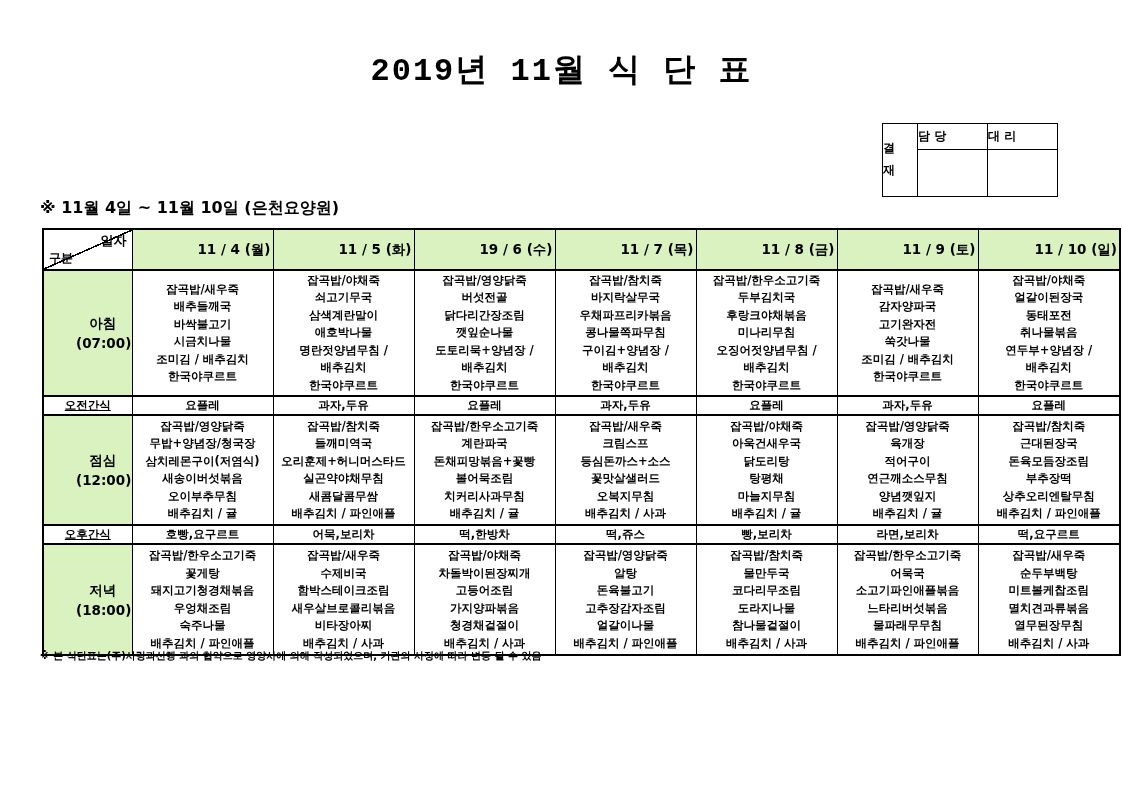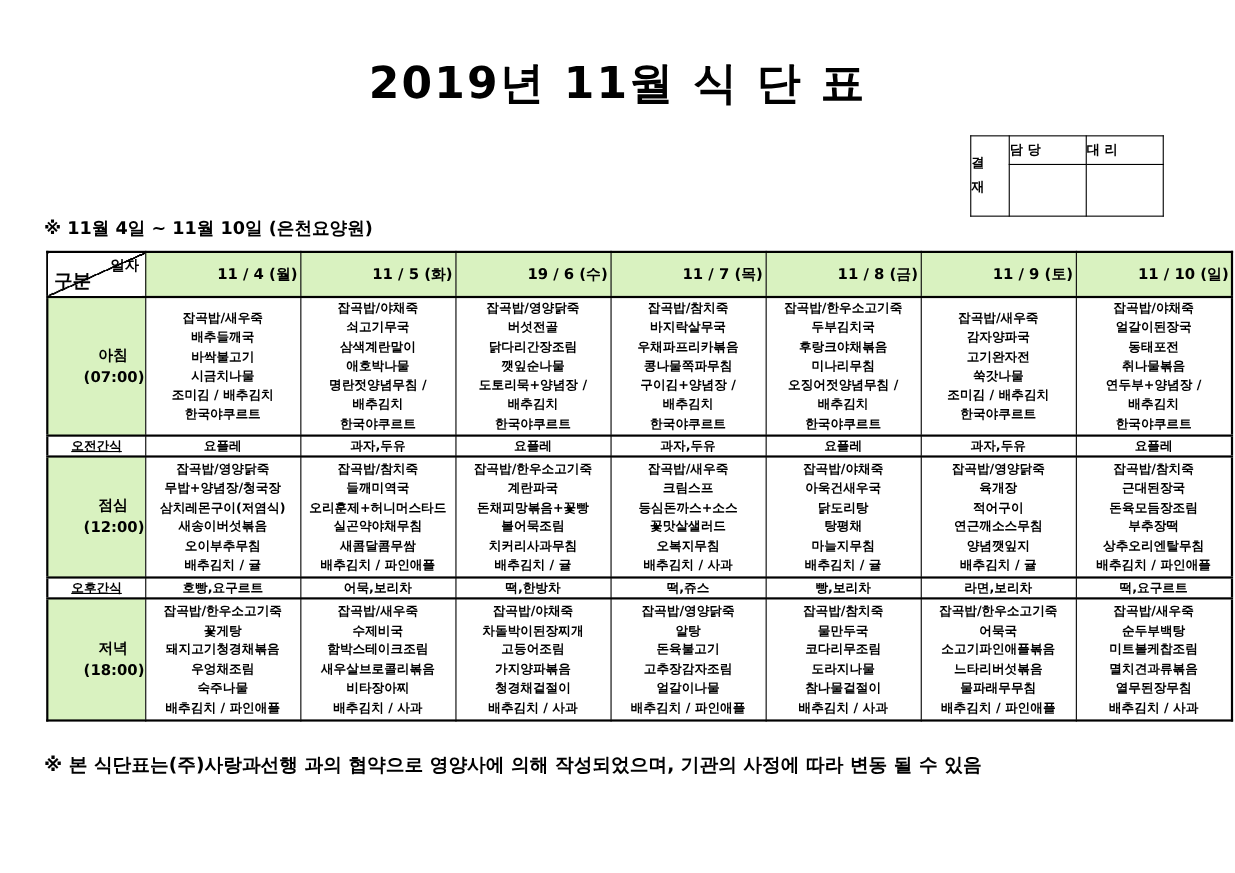--- a/index.html
+++ b/index.html
@@ -1,21 +1,21 @@
 <!DOCTYPE html>
 <html><head>
 <meta charset="utf-8">
 <style>
   html,body{margin:0;padding:0;background:#fff;}
   body{font-family:"DejaVu Sans","Liberation Sans",sans-serif;}
   #page{position:relative;width:1123px;height:794px;background:#fff;overflow:hidden;font-weight:bold;color:#000;}
 
   
   #title{position:absolute;top:48px;left:0;width:100%;text-align:center;
-         font-size:40px;font-weight:bold;letter-spacing:2px;}
+         font-size:32px;font-weight:bold;letter-spacing:2px;font-family:Liberation Mono, monospace;}
 
   
   #approval{position:absolute;left:882px;top:123px;border-collapse:collapse;table-layout:fixed;}
   #approval th,#approval td{border:1px solid #000;padding:0;font-size:12px;font-weight:bold;text-align:left;vertical-align:middle;background:#fff;}
   #approval .stamp{width:34px;}
   #approval .stamp span{display:inline-block;width:1em;word-break:break-all;line-height:1.8;}
   #approval .acol{width:69px;height:25px;}
   #approval .asig{height:46px;}
 
   
@@ -26,32 +26,32 @@
   #mealtable th,#mealtable td{border:1px solid #000;padding:1px 2px;vertical-align:middle;text-align:center;font-weight:bold;}
   #mealtable{border:2px solid #000;}
   #mealtable tbody tr{border-top:2px solid #000;}
   #mealtable .green{background:#d9f2c0;padding-left:32px;}
   #mealtable thead th{height:37px;font-size:13.5px;text-align:right;}
 
   
   th.corner{position:relative;background:
     linear-gradient(to bottom right,#fff calc(50% - 0.8px),#000 calc(50% - 0.8px),#000 calc(50% + 0.8px),#fff calc(50% + 0.8px));}
   th.corner .c-top{position:absolute;top:2px;right:5px;font-size:13px;}
-  th.corner .c-bot{position:absolute;bottom:2px;left:5px;font-size:17px;}
+  th.corner .c-bot{position:absolute;bottom:2px;left:5px;font-size:12px;}
 
   .rowlabel{font-size:13.5px;line-height:1.5;}
   .menu{font-size:11.5px;line-height:1.52;white-space:pre-line;}
   tr.tall-7 td{height:121px;}
   tr.tall-6a td{height:106px;}
   tr.tall-6b td{height:107px;}
   tr.snackrow td, tr.snackrow th{height:14px;font-size:11.5px;padding:0 2px;}
   tr.snackrow th{background:#fff;text-decoration:underline;}
 
   
-  #notes{position:absolute;left:40px;top:646px;font-size:17px;font-weight:bold;line-height:20px;margin-top:40px;}
+  #notes{position:absolute;left:40px;top:646px;font-size:10px;font-weight:bold;line-height:20px;}
   #notes div{white-space:nowrap;}
 </style>
 </head>
 <body>
 
 <div id="page">
 
   <div id="title">2019년 11월 식 단 표</div>
 
   <table id="approval">

